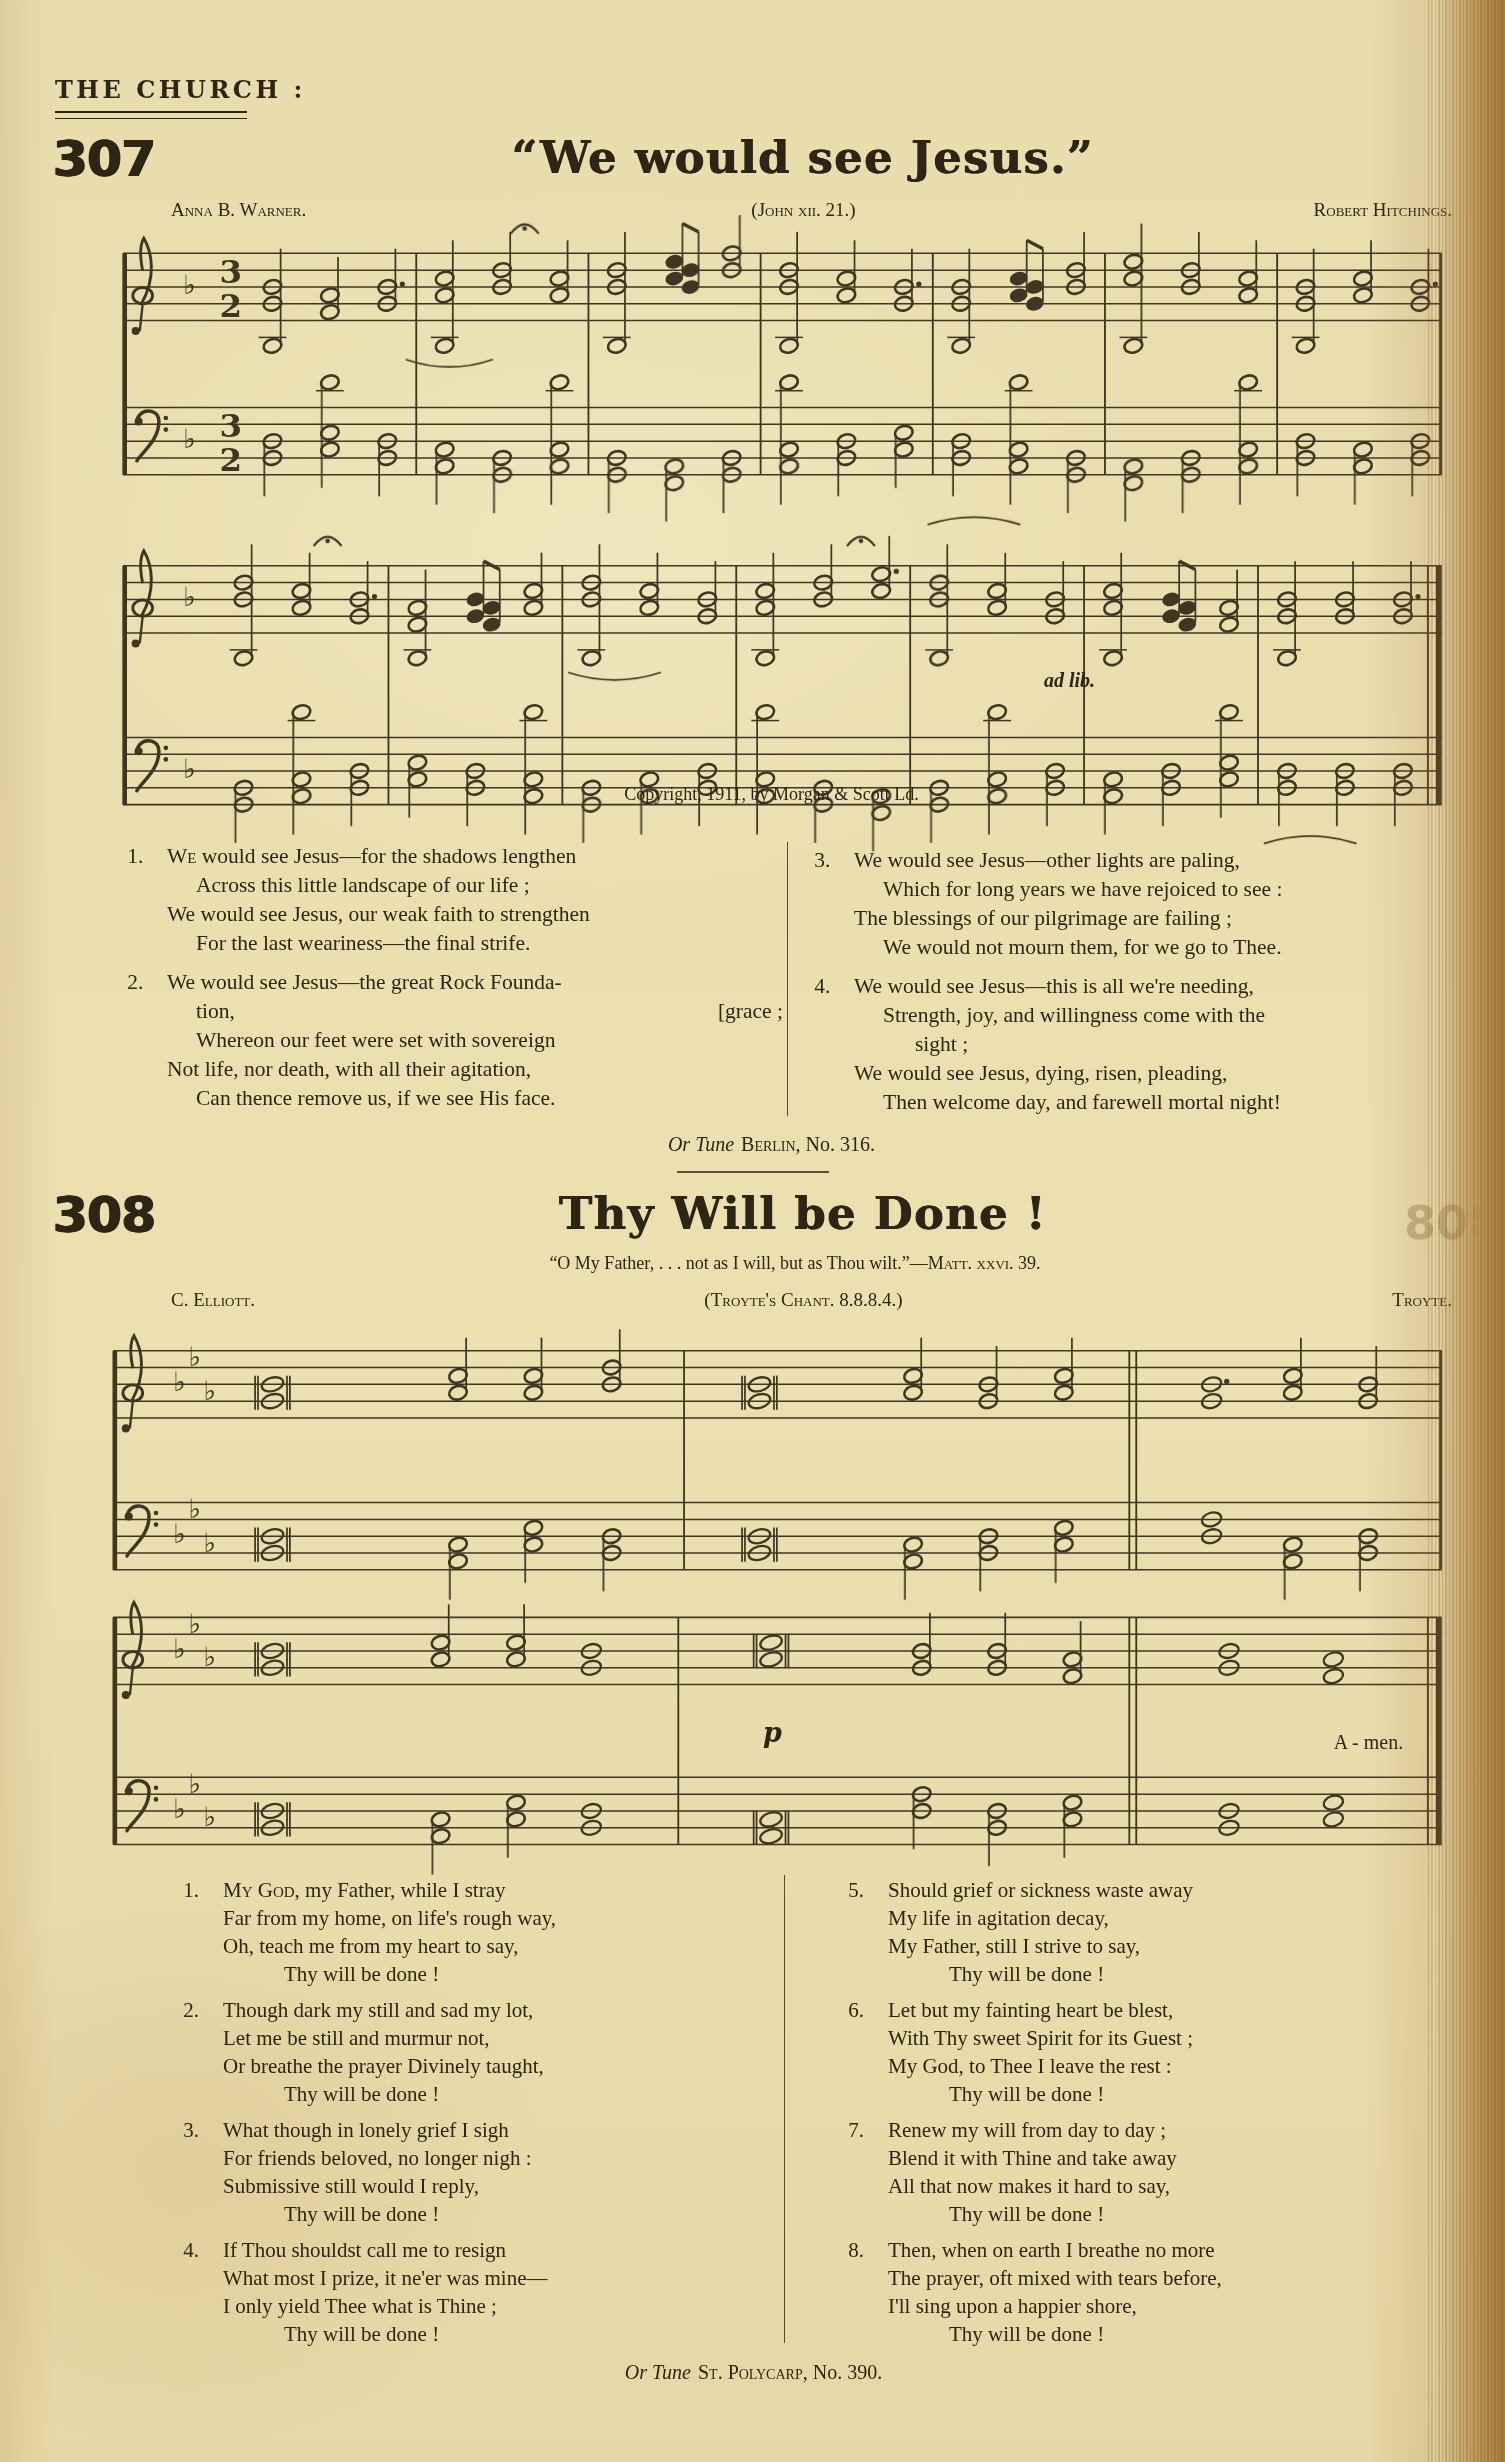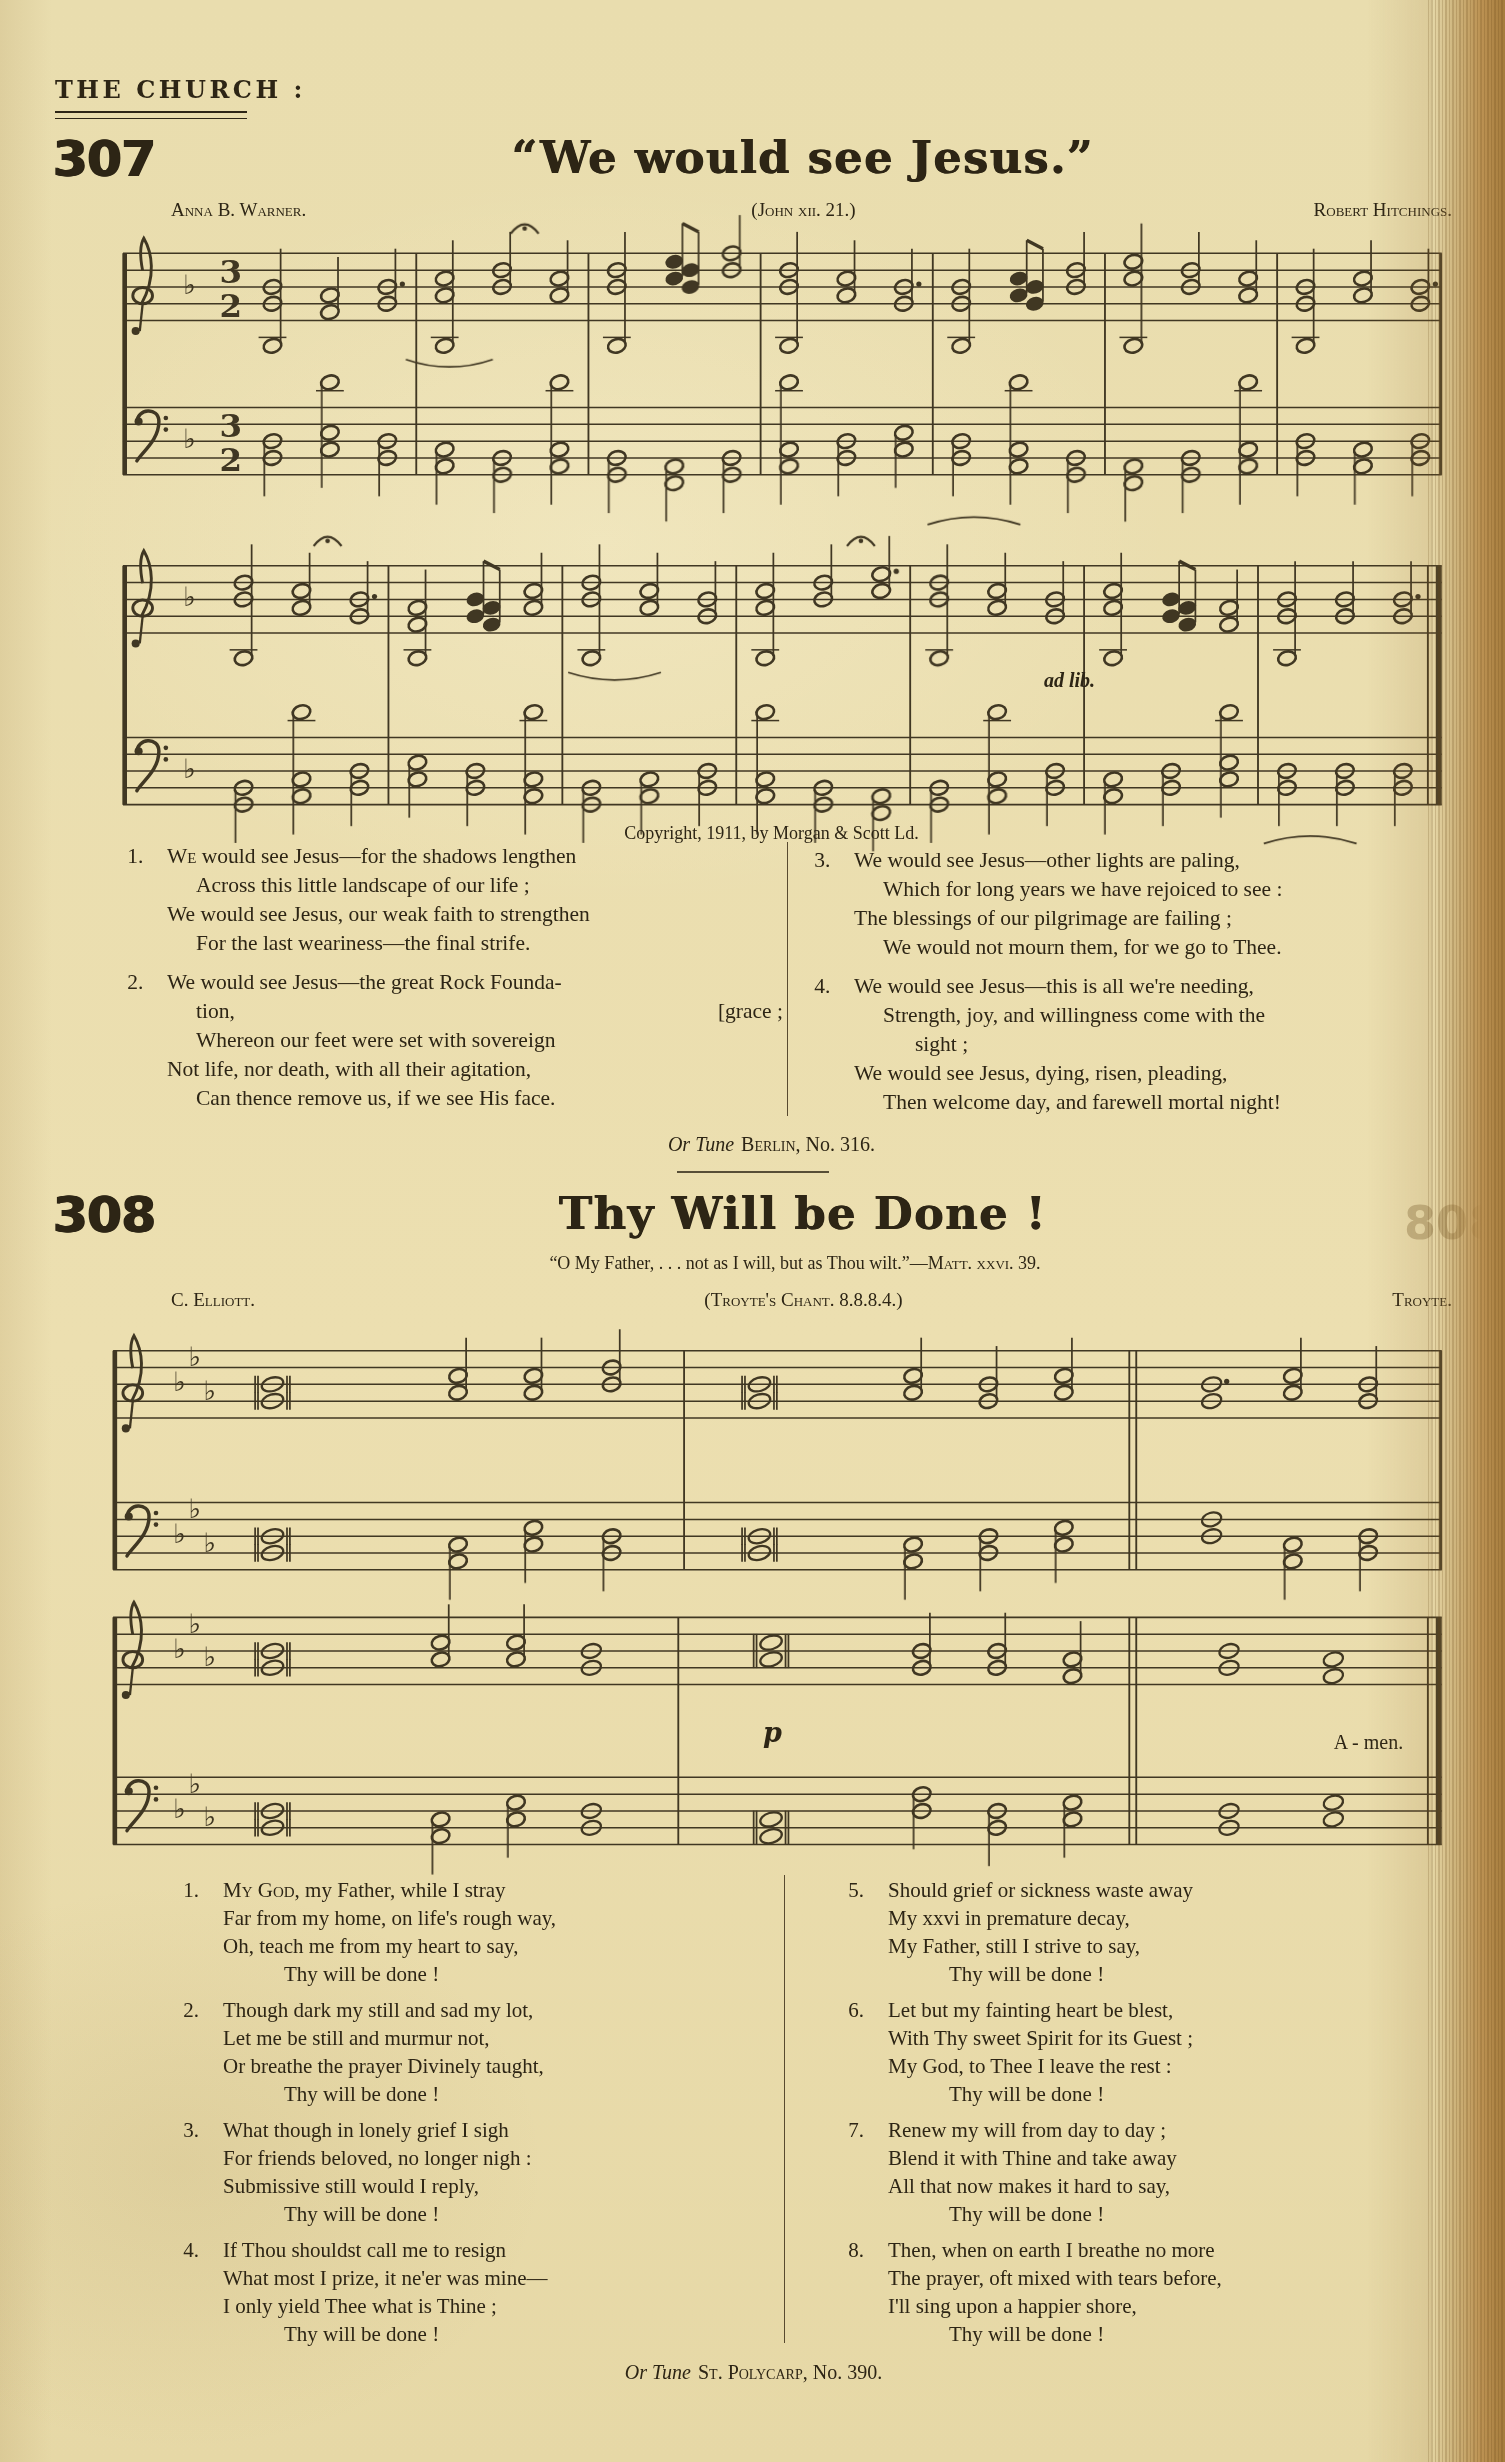--- a/index.html
+++ b/index.html
@@ -27,21 +27,21 @@
   .n307{top:134px;} .n308{top:1190px;}
   .bl-title{position:absolute;left:162px;width:1281px;text-align:center;
     font-family:"DejaVu Serif",serif;font-weight:700;font-size:45px;line-height:1;
     letter-spacing:1.2px;text-shadow:0.7px 0 0 currentColor;}
   .t307{top:135px;} .t308{top:1191px;}
   .credits{position:absolute;left:155px;right:53px;font-size:19px;}
   .c307{top:199px;} .c308{top:1289px;}
   .credits .a{position:absolute;left:16px;}
   .credits .b{position:absolute;left:50%;transform:translateX(-50%);font-size:19px;}
   .credits .c{position:absolute;right:0;}
-  .copyright{position:absolute;left:157px;width:1229px;top:823px;text-align:center;font-size:18px;}
+  .copyright{position:absolute;left:157px;width:1229px;top:784px;text-align:center;font-size:18px;}
   .quote308{position:absolute;left:157px;width:1276px;top:1253px;text-align:center;font-size:18px;}
   .vdiv{position:absolute;width:1.4px;background:rgba(62,48,26,.85);}
   .d1{left:787px;top:842px;height:274px;}
   .d2{left:784px;top:1875px;height:468px;}
   .vcol{position:absolute;font-size:21.5px;line-height:29px;}
   #v307L{left:125px;top:842px;width:658px;}
   #v307R{left:812px;top:846px;width:651px;}
   #v308L{left:181px;top:1876px;width:598px;font-size:21px;line-height:28px;}
   #v308R{left:846px;top:1876px;width:604px;font-size:21px;line-height:28px;}
   .verse{position:relative;margin-bottom:10px;}
@@ -803,21 +803,21 @@
         <div class="vl i0">If Thou shouldst call me to resign</div>
         <div class="vl i0">What most I prize, it ne'er was mine—</div>
         <div class="vl i0">I only yield Thee what is Thine ;</div>
         <div class="vl i2">Thy will be done !</div>
       </div>
     </div>
   <div class="vcol" id="v308R">
       <div class="verse">
         <span class="vnum">5.</span>
         <div class="vl i0">Should grief or sickness waste away</div>
-        <div class="vl i0">My xxvi in premature decay,</div>
+        <div class="vl i0">My life in agitation decay,</div>
         <div class="vl i0">My Father, still I strive to say,</div>
         <div class="vl i2">Thy will be done !</div>
       </div>
       <div class="verse">
         <span class="vnum">6.</span>
         <div class="vl i0">Let but my fainting heart be blest,</div>
         <div class="vl i0">With Thy sweet Spirit for its Guest ;</div>
         <div class="vl i0">My God, to Thee I leave the rest :</div>
         <div class="vl i2">Thy will be done !</div>
       </div>

